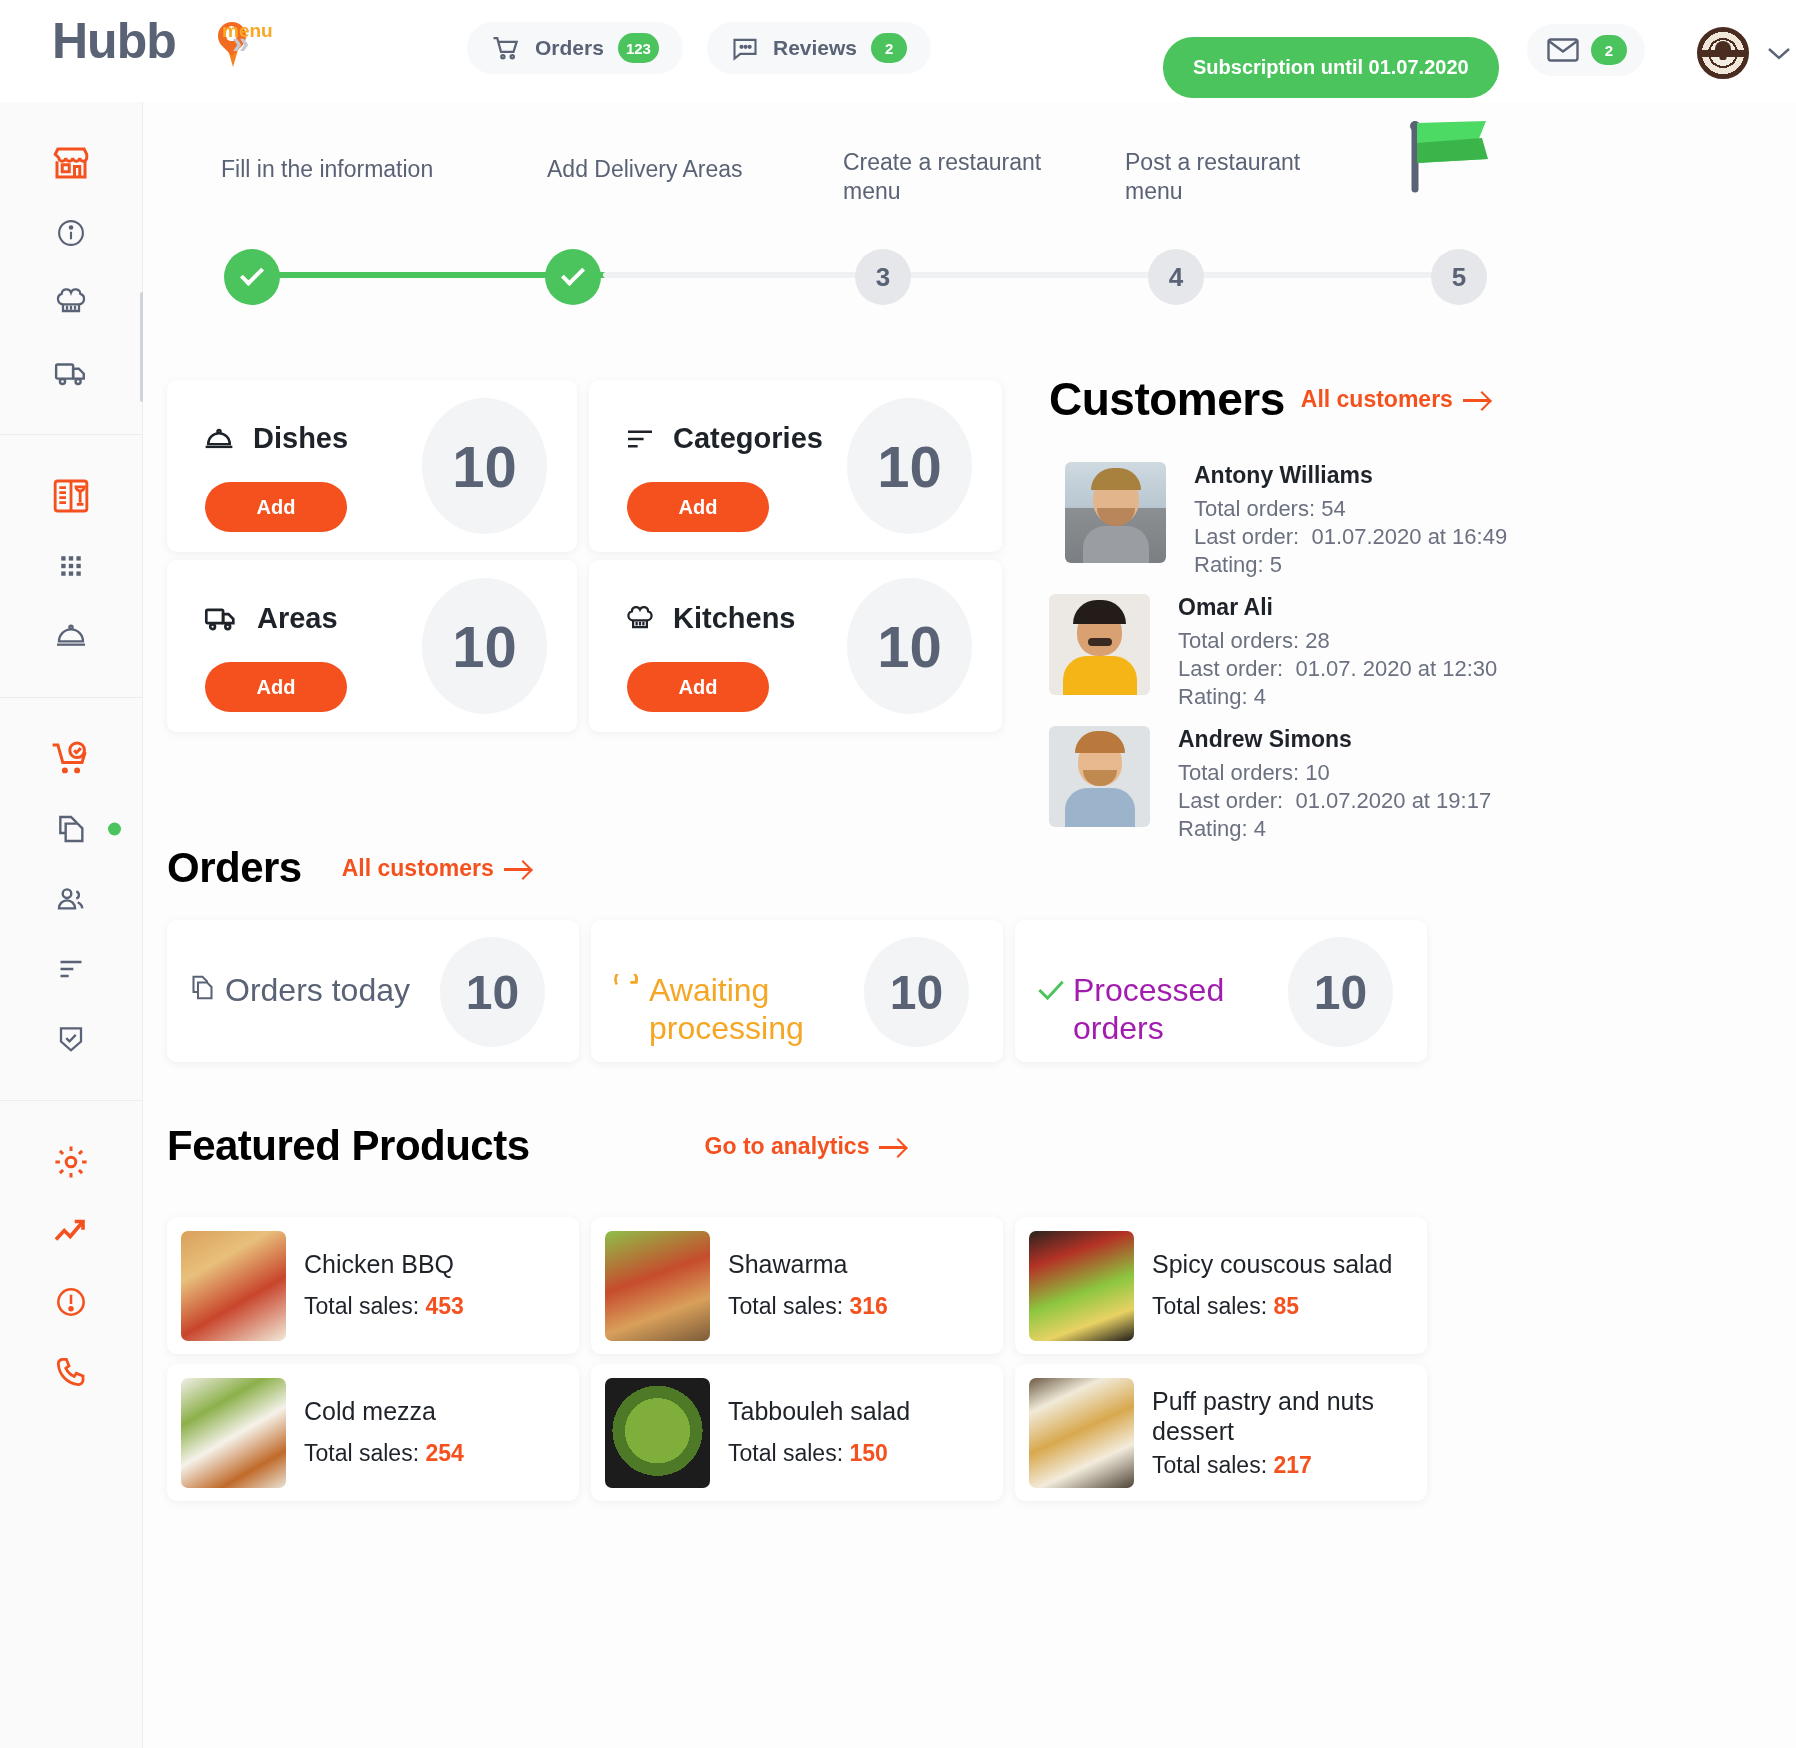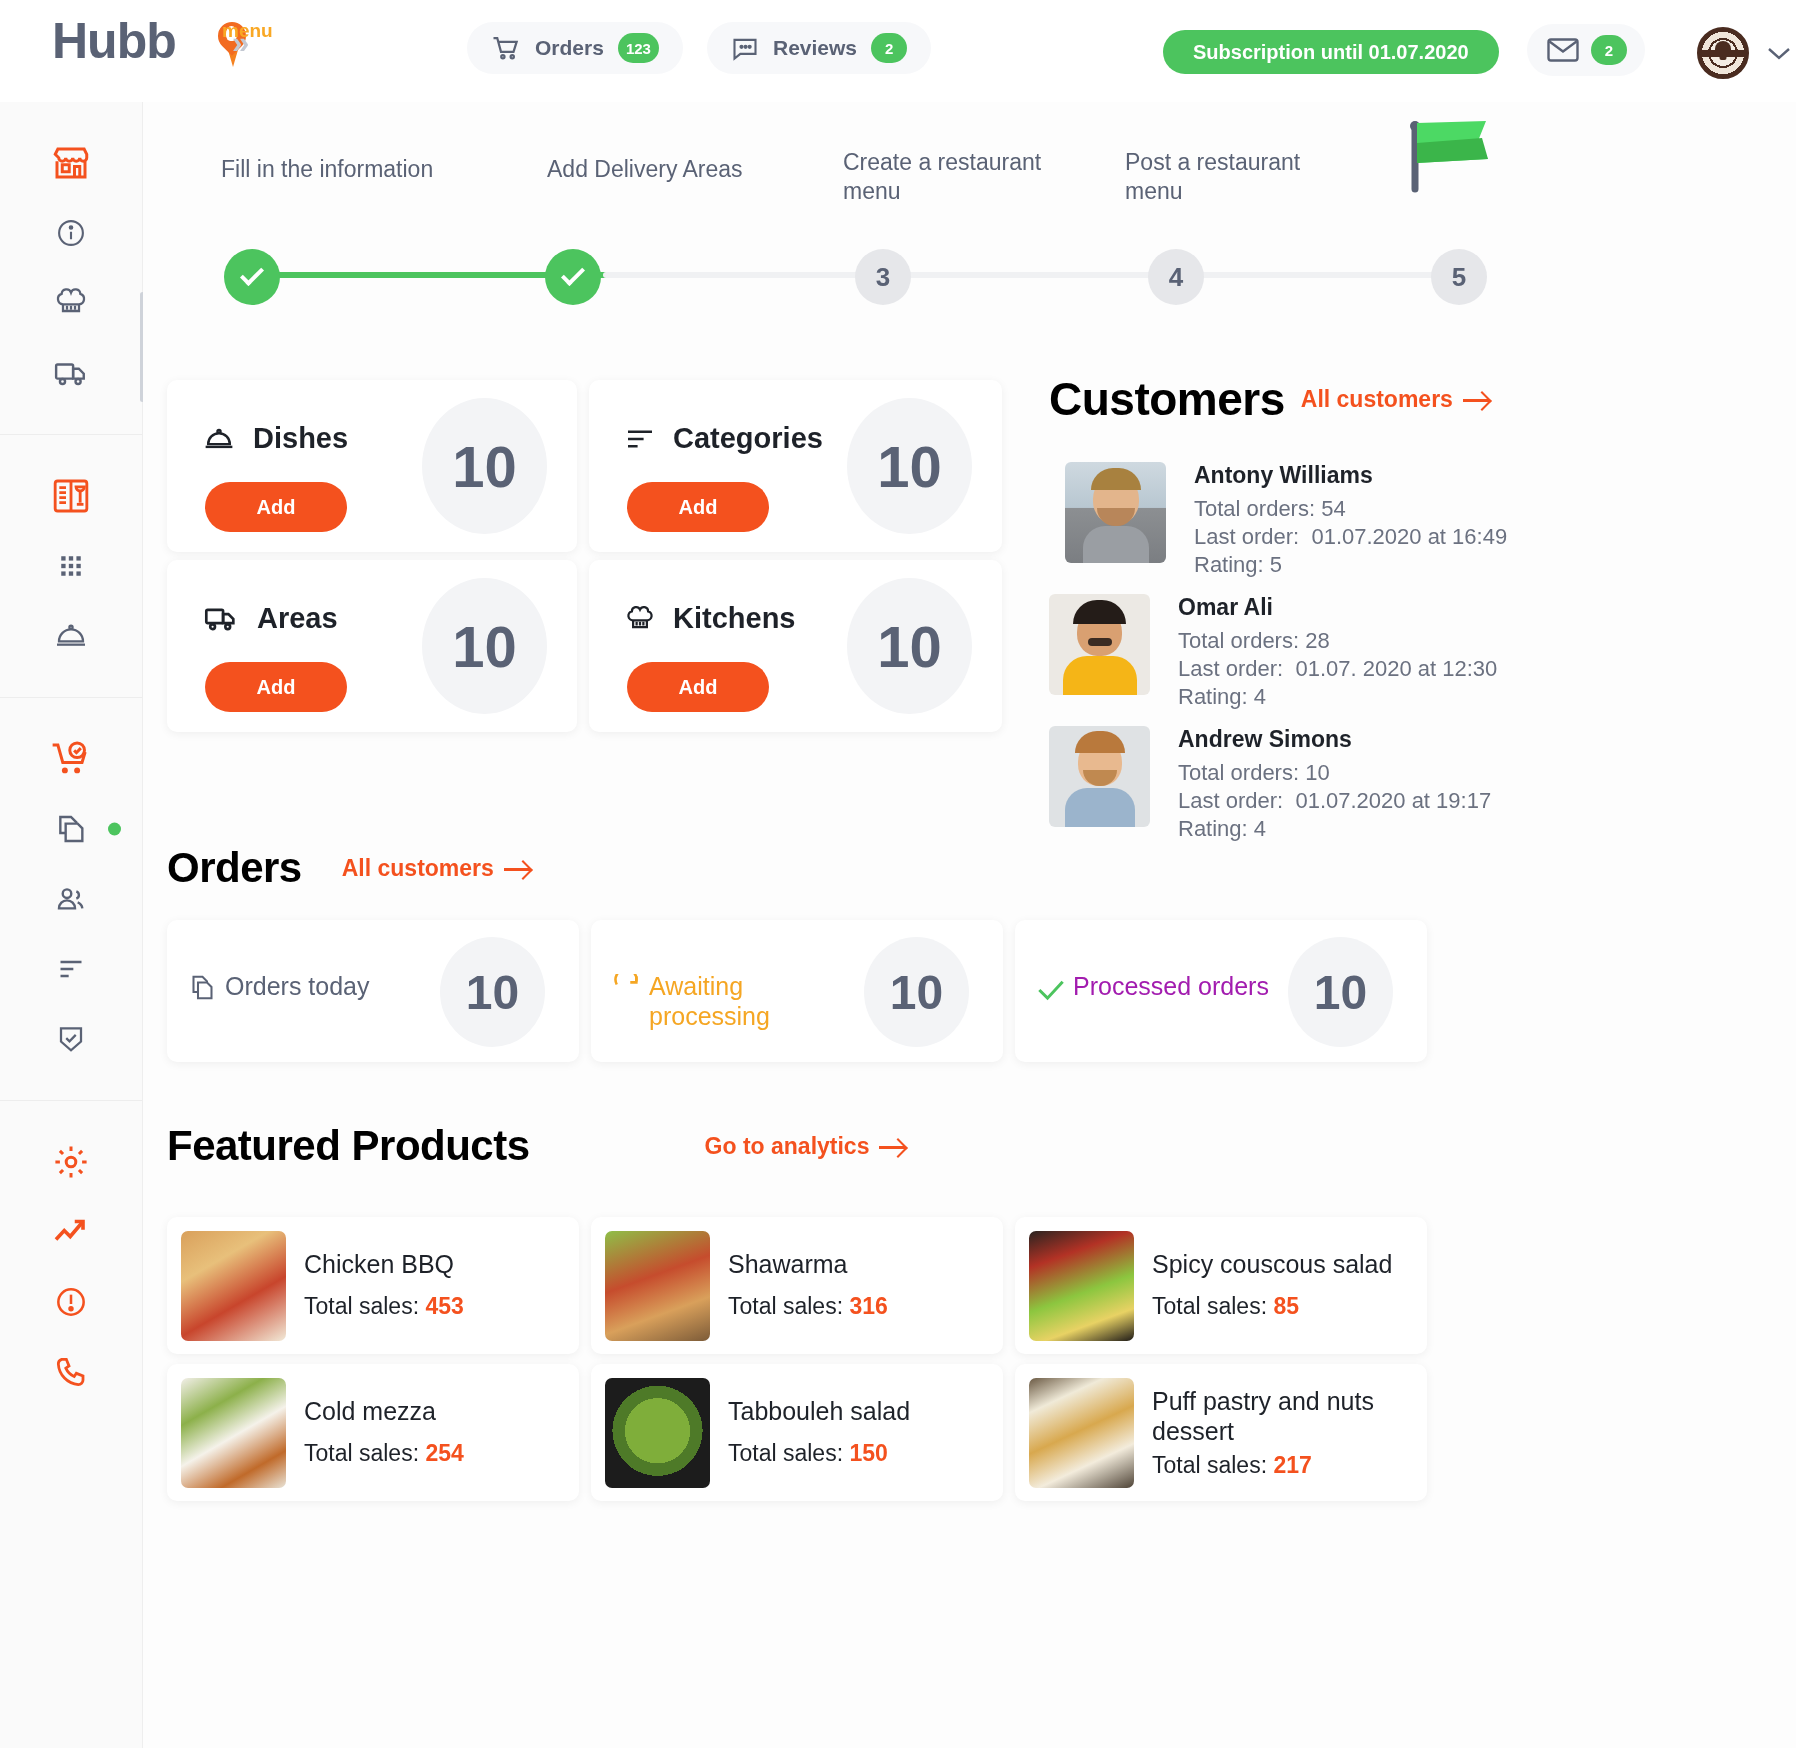--- a/index.html
+++ b/index.html
@@ -55,23 +55,23 @@
   .pill-label { font-size: 21px; color: #5a6275; font-weight: 600; }
   .badge-green {
     background: #4cc45e; color: #fff; border-radius: 20px;
     font-size: 15px; font-weight: 700; min-width: 36px; height: 30px;
     display: flex; align-items: center; justify-content: center; padding: 0 8px;
   }
   .hdr-orders { position: absolute; left: 467px; top: 22px; }
   .hdr-reviews { position: absolute; left: 707px; top: 22px; }
 
   .sub-btn {
-    position: absolute; left: 1163px; top: 30px;
+    position: absolute; left: 1163px; top: 37px;
     background: #4cc45e; color: #fff; border: none; border-radius: 30px;
-    height: 44px; padding: 0 30px; font-size: 20px; font-weight: 700;
+    height: 61px; padding: 0 30px; font-size: 20px; font-weight: 700;
     font-family: "Liberation Sans", sans-serif; cursor: pointer; white-space: nowrap;
   }
   .hdr-mail { position: absolute; left: 1527px; top: 24px; padding: 0 18px 0 20px; gap: 12px;}
   .avatar-wrap { position: absolute; left: 1697px; top: 27px; display: flex; align-items: center; gap: 18px; }
   .avatar {
     width: 52px; height: 52px; border-radius: 50%;
     background: radial-gradient(circle at 50% 50%, #f3ece3 0 38%, #4a2c20 38% 44%, #f0e6da 44% 62%, #4a2c20 62% 72%, #6b4230 72% 100%);
     position: relative; overflow: hidden; border: 2px solid #4a2c20;
   }
   .avatar::before {
@@ -161,21 +161,21 @@
   .arrow-r::after {
     content: ''; position: absolute; right: 0; top: -5px; width: 12px; height: 12px;
     border-top: 2.5px solid #f4511e; border-right: 2.5px solid #f4511e;
     transform: rotate(45deg);
   }
   .cust-photo { width: 101px; height: 101px; border-radius: 6px; overflow: hidden; flex: none; position: relative; }
   .cust-name { font-size: 23px; font-weight: 700; color: #1e2229; margin-bottom: 6px; }
   .cust-line { font-size: 22px; color: #6b7180; line-height: 1.28; }
 
   .ocard { position: absolute; background: #fff; border-radius: 10px; box-shadow: 0 2px 10px rgba(0,0,0,0.06); }
-  .ocard-title { position: absolute; left: 58px; top: 52px; font-size: 25px; line-height: 1.18; width: 200px; }
+  .ocard-title { position: absolute; left: 58px; top: 52px; font-size: 32px; line-height: 1.18; width: 200px; }
   .ocard-icon { position: absolute; left: 22px; top: 54px; }
   .pcard { position: absolute; background: #fff; border-radius: 10px; box-shadow: 0 2px 10px rgba(0,0,0,0.06); }
   .pimg { position: absolute; left: 14px; top: 14px; width: 105px; height: 110px; border-radius: 7px; overflow: hidden; }
   .pname { position: absolute; left: 137px; font-size: 25px; color: #1e2229; line-height: 1.2; }
   .psales { position: absolute; left: 137px; font-size: 23px; color: #1e2229; }
   .psales b { color: #f4511e; font-weight: 600; }
 </style>
 </head>
 <body>
 

